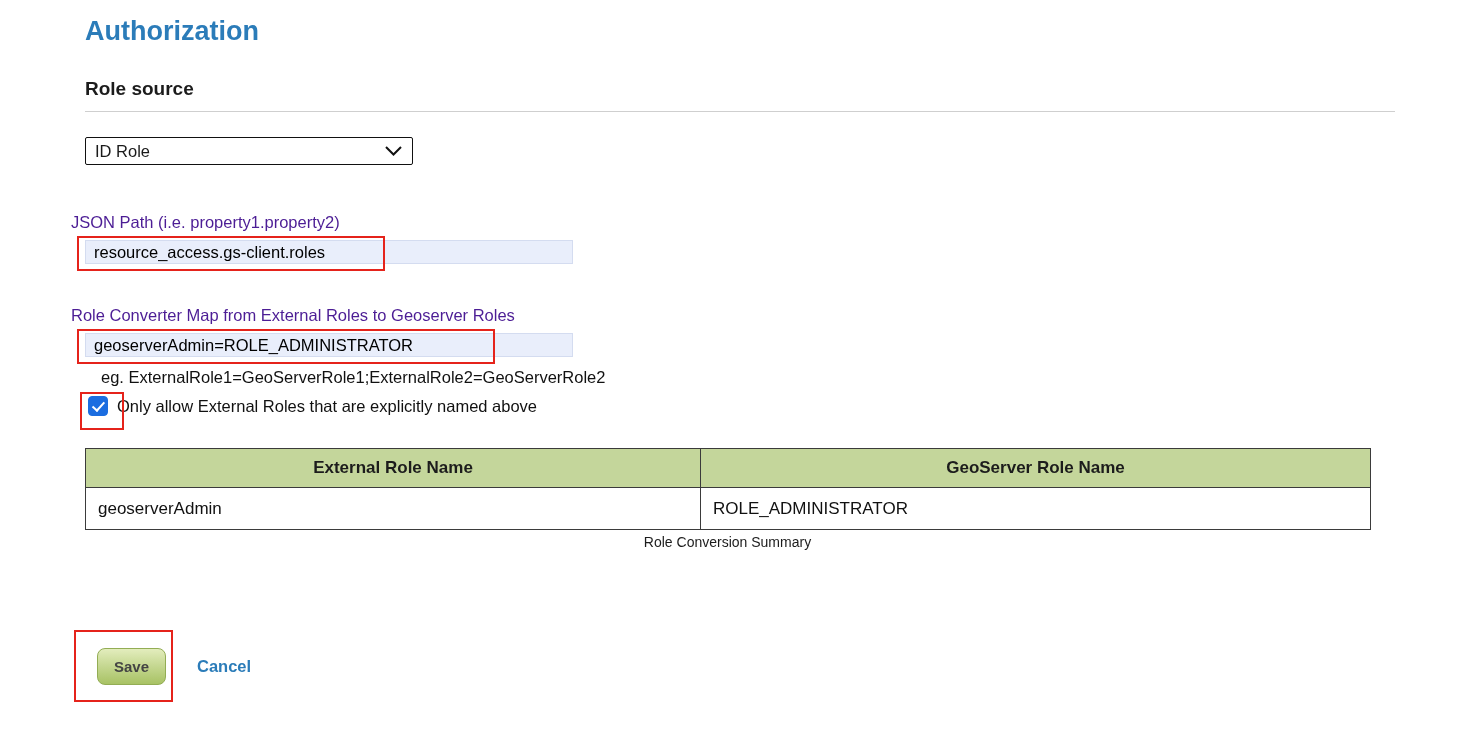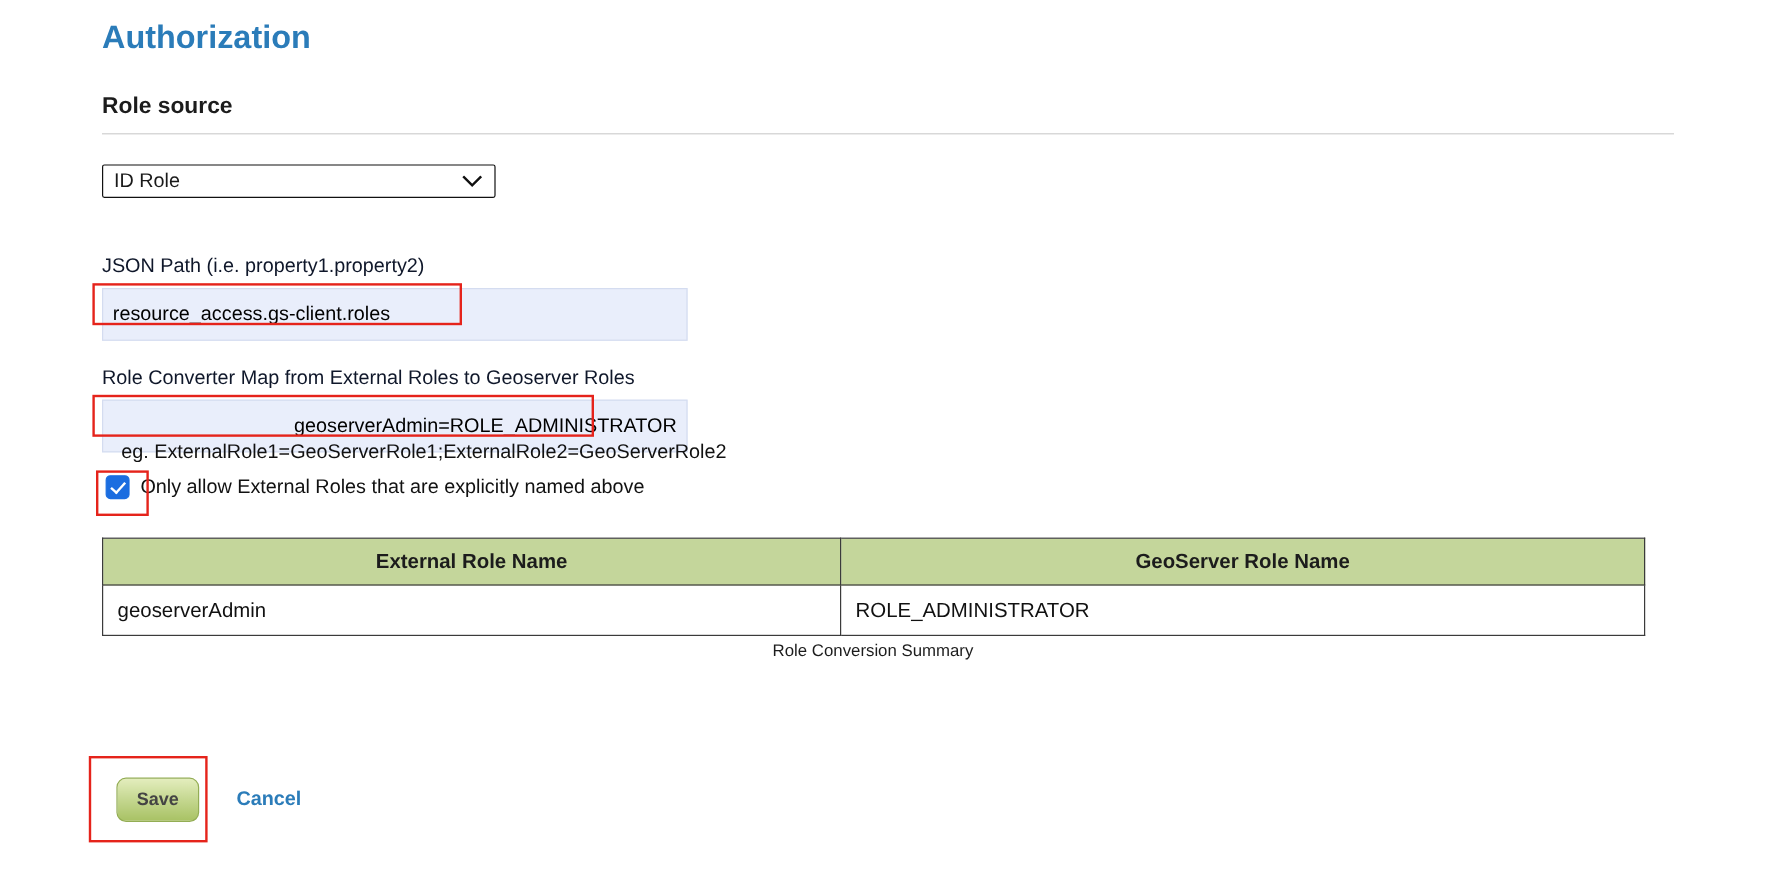--- a/index.html
+++ b/index.html
@@ -11,29 +11,29 @@
   .page-title { left: 85px; top: 16px; font-size: 27px; font-weight: 700; color: #2b7cb9; }
 
   .section-heading { left: 85px; top: 78px; width: 1310px; font-size: 19px; font-weight: 700;
     color: #1c1c1c; padding-bottom: 11px; border-bottom: 1px solid #cfcfcf; }
 
   .select-box { left: 85px; top: 137px; width: 328px; height: 28px; border: 1.5px solid #111;
     border-radius: 2px; background: #fff; display: flex; align-items: center;
     justify-content: space-between; padding: 0 10px 0 9px; font-size: 16.5px; cursor: default; }
   .select-box .chev { display: flex; align-items: center; }
 
-  .field-label { left: 85px; font-size: 16.5px; color: #0f172a; }
+  .field-label { left: 71px; font-size: 16.5px; color: #4c1d95; }
   .lbl-json { top: 213px; }
   .lbl-converter { top: 306px; }
 
-  .text-input { left: 85px; width: 488px; height: 44px; background: #e9eefb;
+  .text-input { left: 85px; width: 488px; height: 24px; background: #e9eefb;
     border: 1px solid #d4dcf0; font-family: "Liberation Sans", sans-serif;
     font-size: 16.5px; color: #000; padding: 0 8px; }
   .inp-json { top: 240px; }
-  .inp-converter { top: 333px; text-align: right; }
+  .inp-converter { top: 333px; }
 
   .hint-text { left: 101px; top: 368px; font-size: 16.5px; color: #111; }
 
   .checkbox-row { left: 88px; top: 396px; display: flex; align-items: center; gap: 9px;
     font-size: 16.5px; color: #111; }
   input.cb { appearance: none; -webkit-appearance: none; width: 20px; height: 20px;
     border: 1.5px solid #9a9a9a; border-radius: 4px; background: #fff; position: relative;
     cursor: pointer; flex-shrink: 0; }
   input.cb:checked { background: #1b6de0; border-color: #1b6de0; }
   input.cb:checked::after { content: ""; position: absolute; left: 6px; top: 2.4px;

